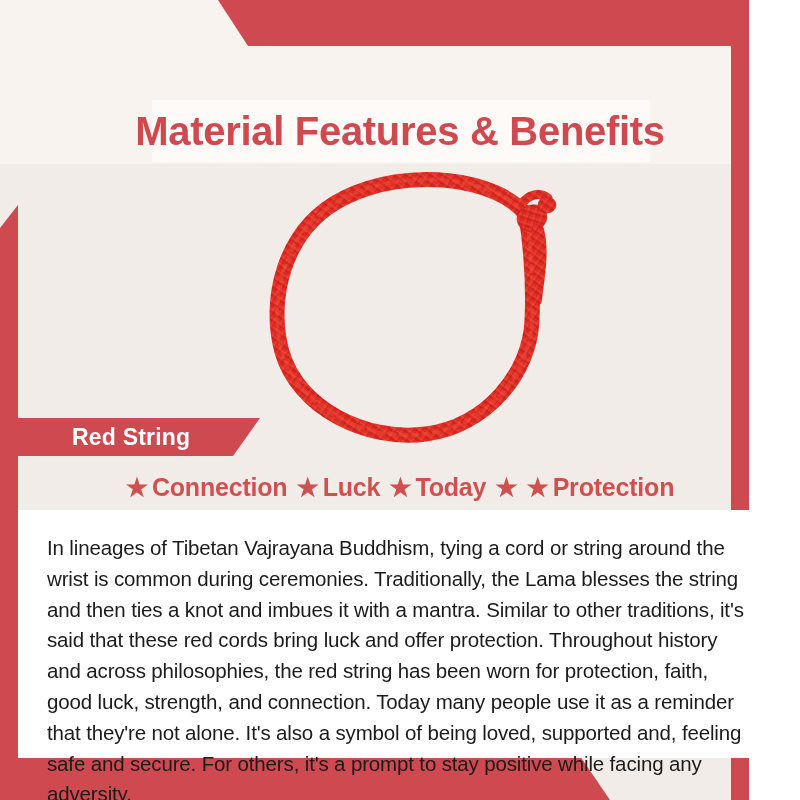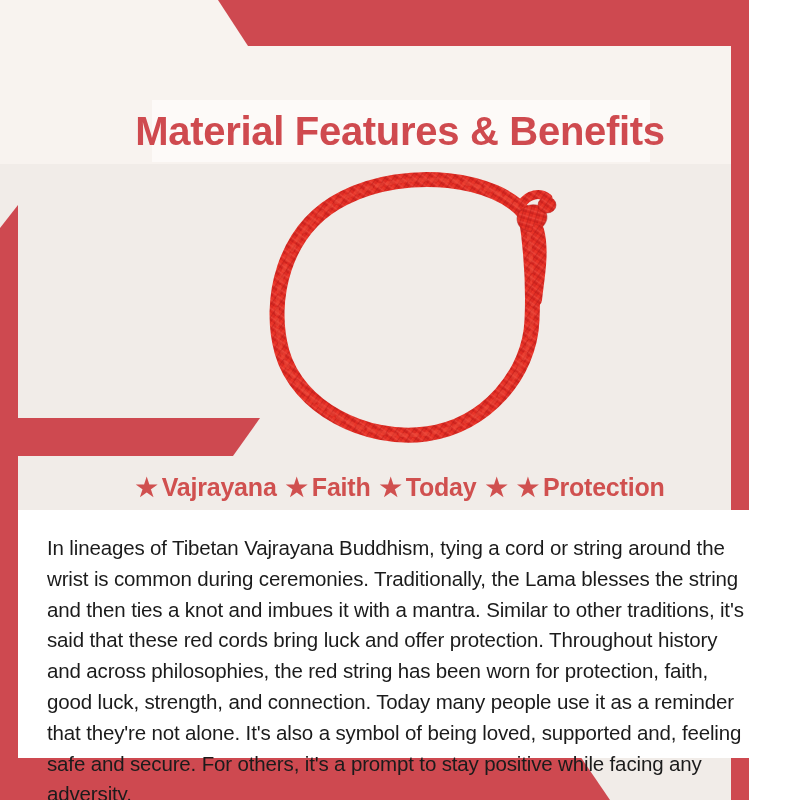--- a/index.html
+++ b/index.html
@@ -204,29 +204,30 @@
         <ellipse cx="284" cy="58" rx="15" ry="13" fill="none" stroke="#b21a18" stroke-width="1.2" transform="rotate(-18 284 58)" opacity="0.5"></ellipse>
         <ellipse cx="299" cy="45" rx="9" ry="8" fill="url(#braid)"></ellipse>
         <ellipse cx="299" cy="45" rx="9" ry="8" fill="none" stroke="#b21a18" stroke-width="1" opacity="0.5"></ellipse>
         <path d="M 290 70 C 296 92, 290 120, 288 140" fill="none" stroke="url(#braid)" stroke-width="12" stroke-linecap="round"></path>
         <path d="M 274 44 C 280 34, 292 32, 300 38" fill="none" stroke="url(#braid)" stroke-width="9" stroke-linecap="round"></path>
       </g>
     </svg>
   </div>
 
   <div class="tag"></div>
+  <div class="tag-label">Red String</div>
 
   <div class="features">
     <span class="feature">
       <span class="star-icon">★</span>
-      <span>Vajrayana</span>
-    </span>
-    <span class="feature">
-      <span class="star-icon">★</span>
-      <span>Faith</span>
+      <span>Connection</span>
+    </span>
+    <span class="feature">
+      <span class="star-icon">★</span>
+      <span>Luck</span>
     </span>
     <span class="feature">
       <span class="star-icon">★</span>
       <span>Today</span>
     </span>
     <span class="feature">
       <span class="star-icon">★</span>
     </span>
     <span class="feature">
       <span class="star-icon">★</span>

